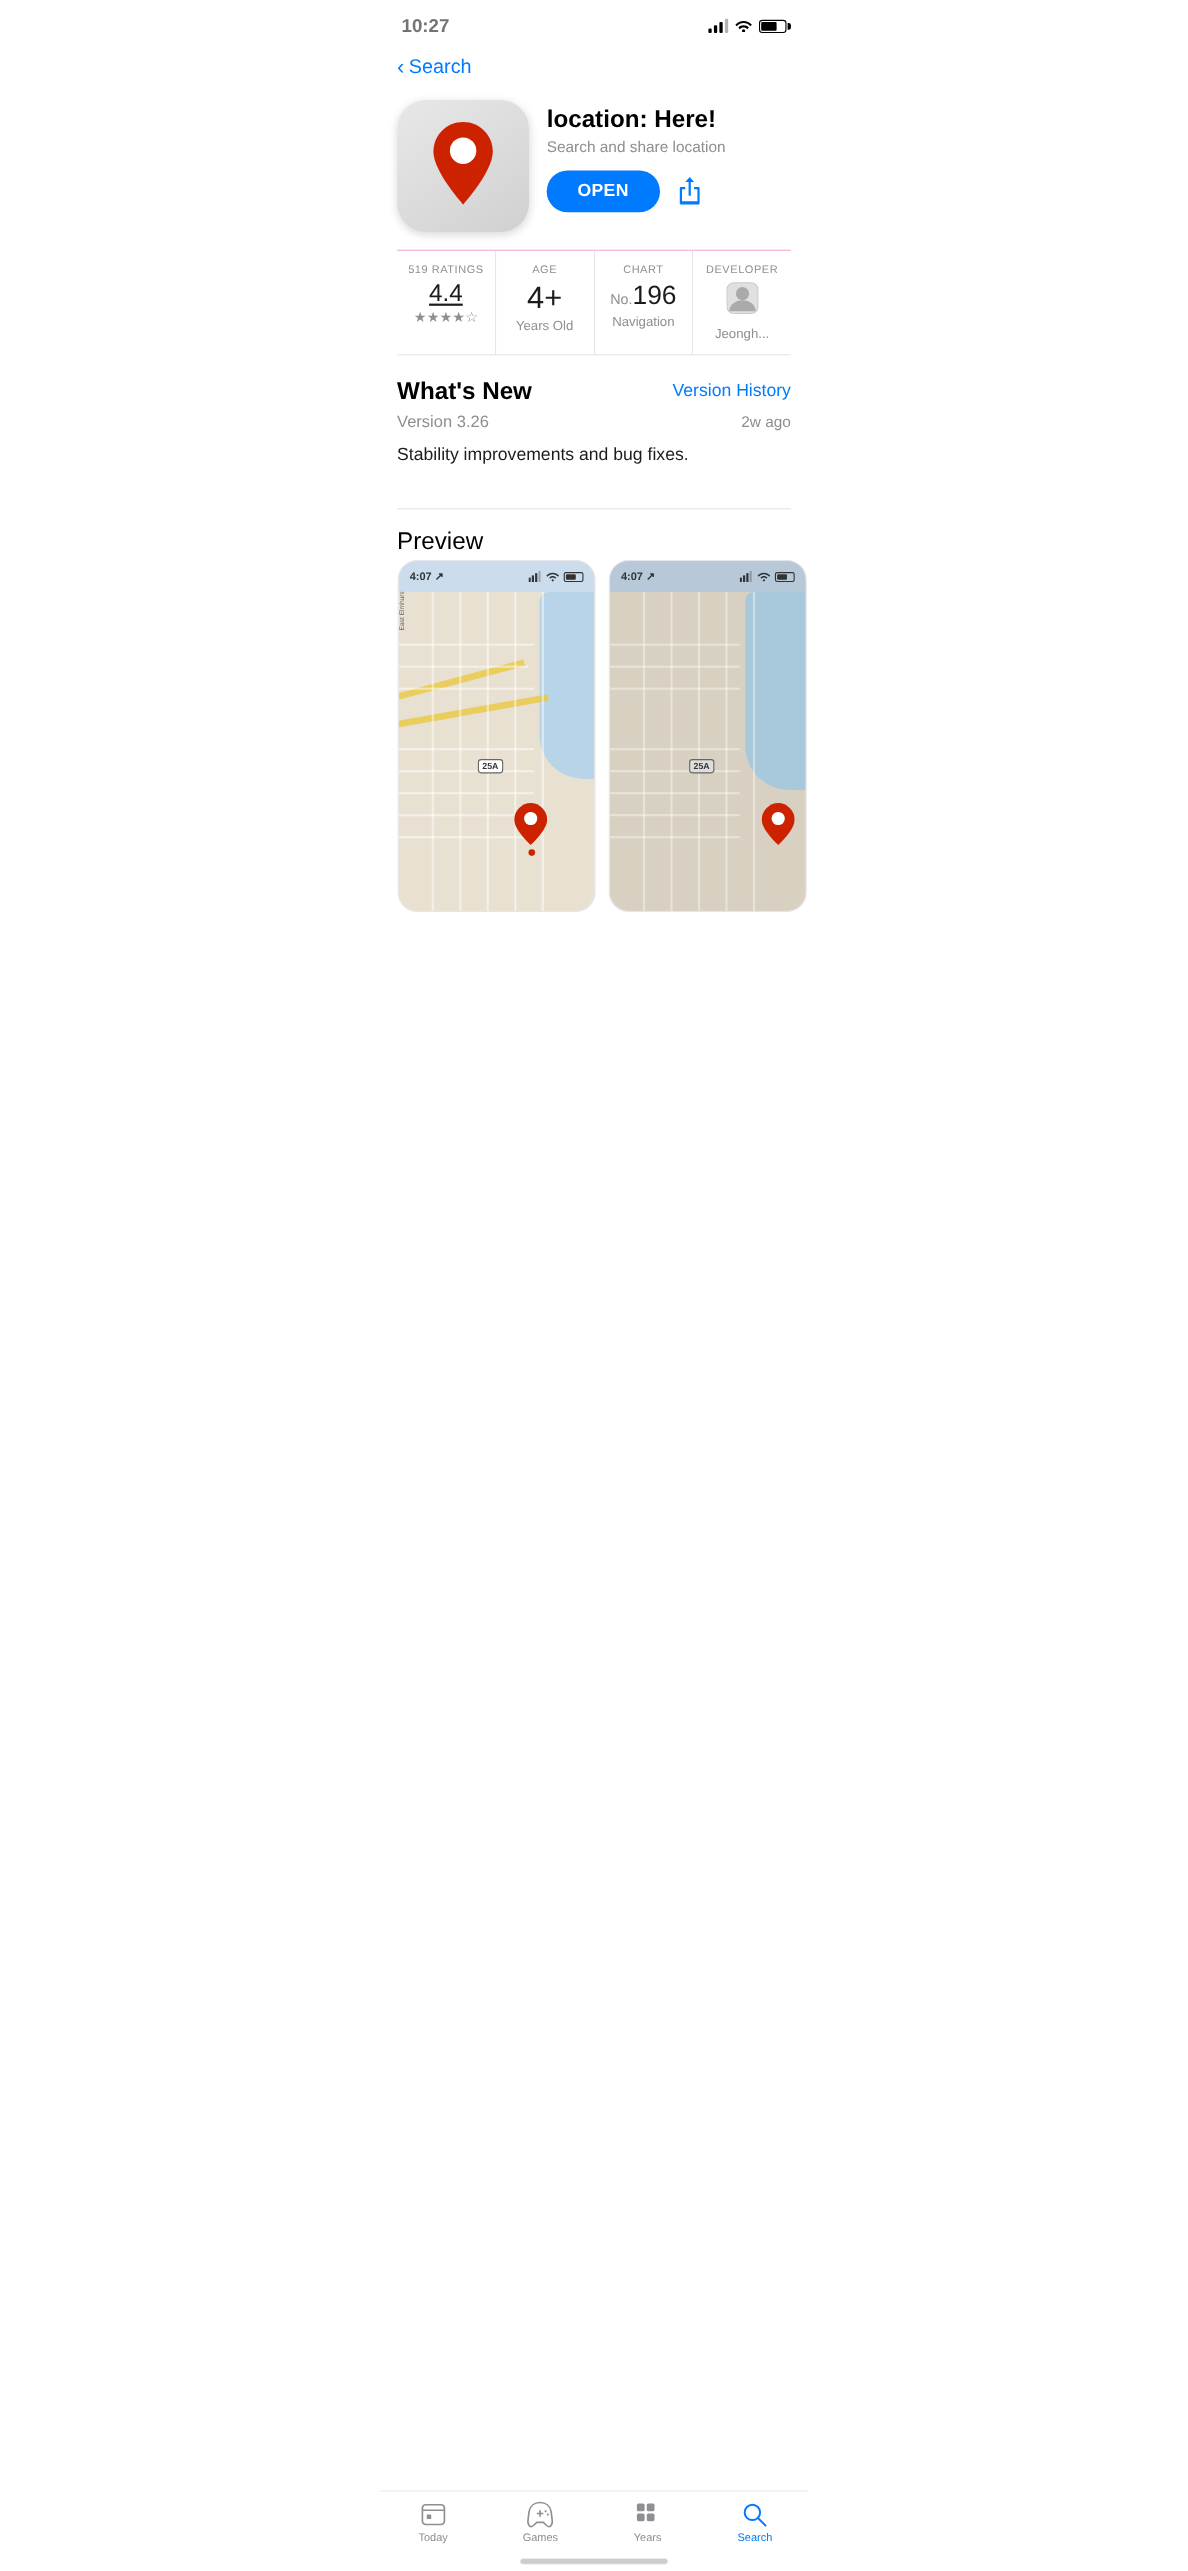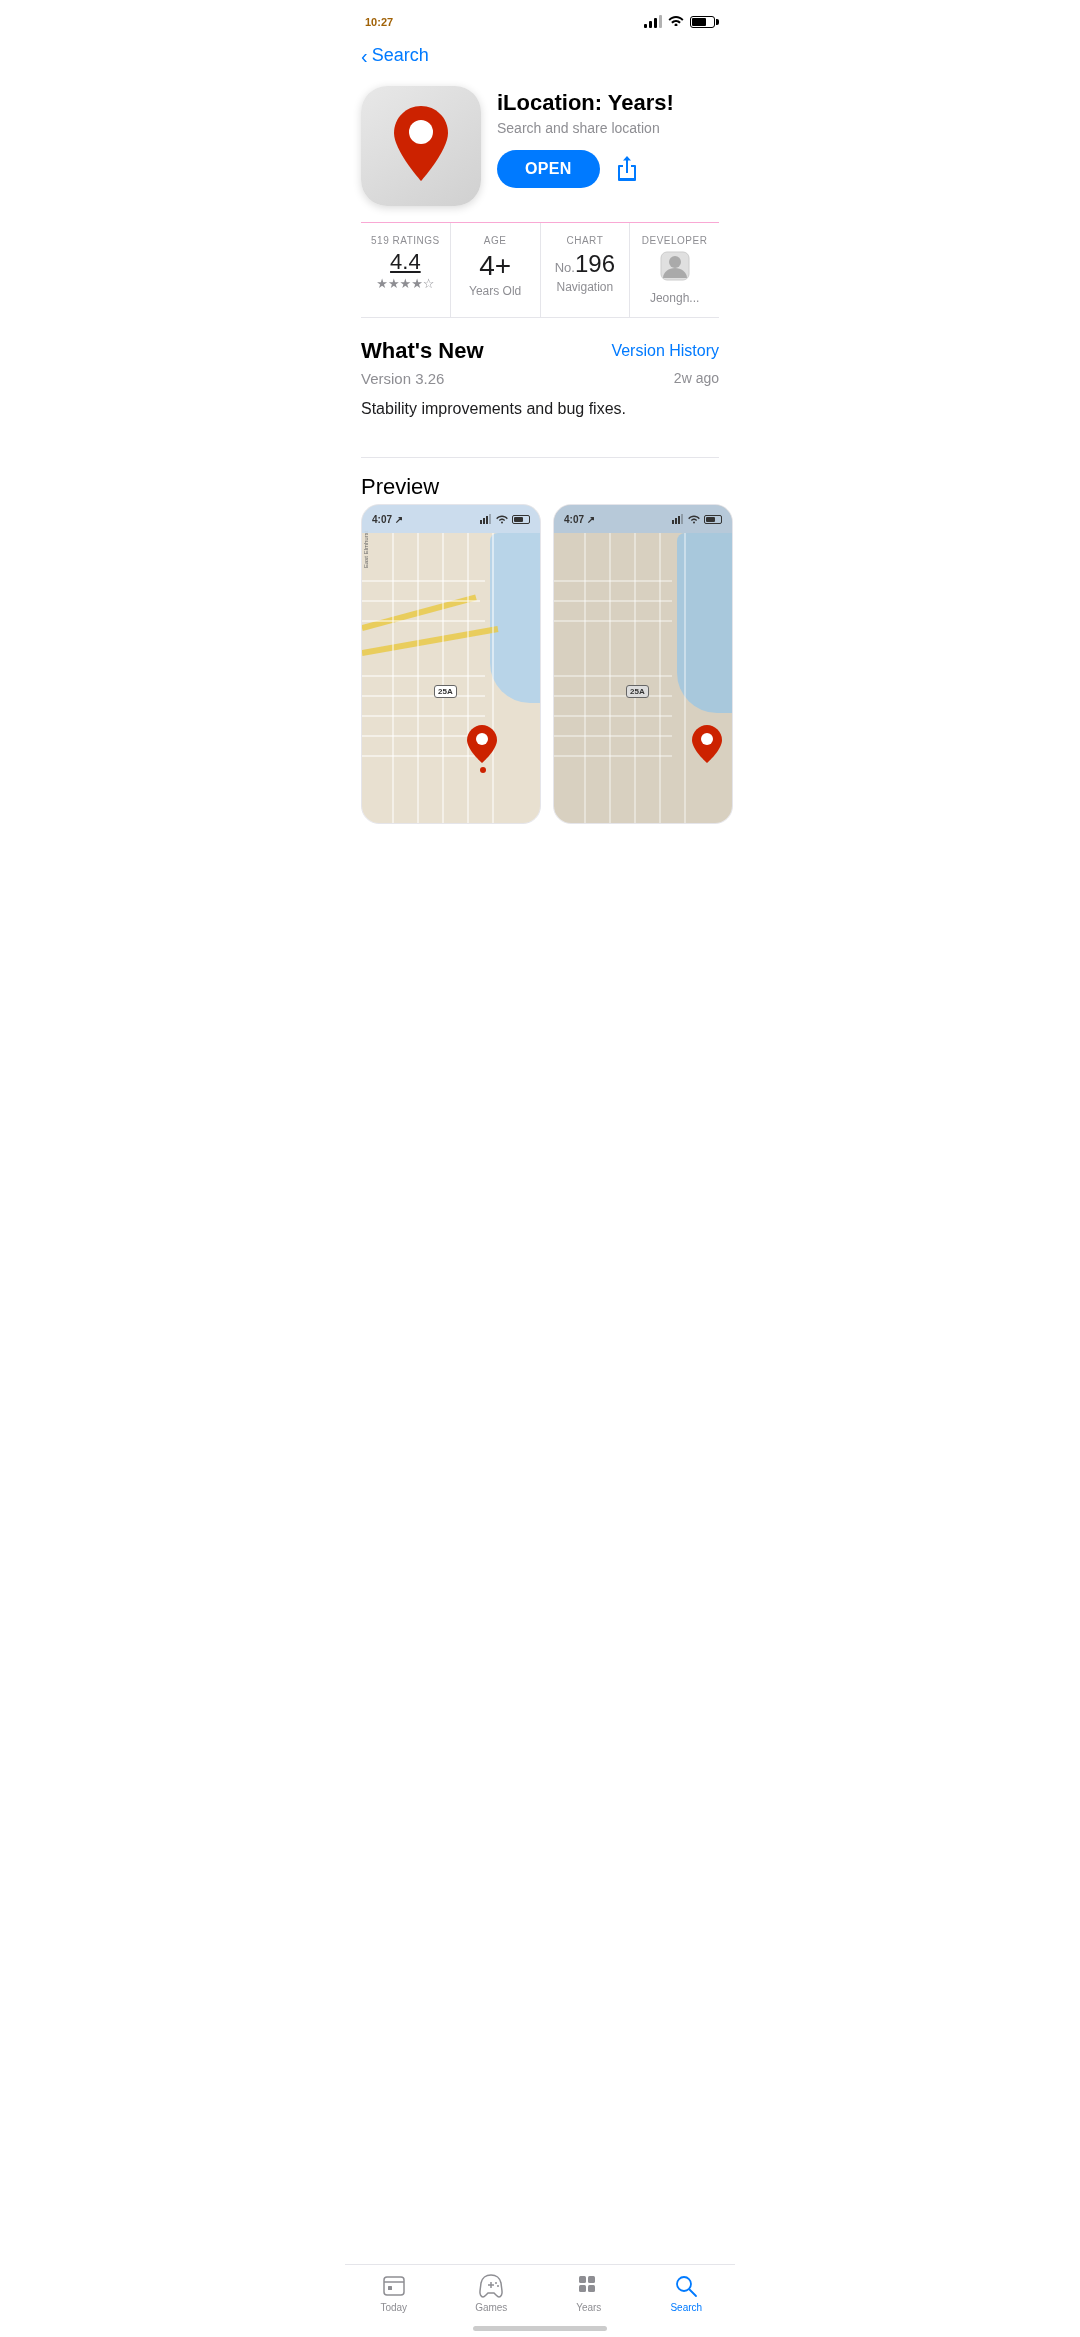--- a/index.html
+++ b/index.html
@@ -16,23 +16,23 @@
 
     
     .status-bar {
       display: flex;
       justify-content: space-between;
       align-items: center;
       padding: 14px 20px 8px;
       background: #fff;
     }
     .status-time {
-      font-size: 11px;
+      font-size: 17px;
       font-weight: 600;
-      color: #a16207;
+      color: #737373;
     }
     .status-icons {
       display: flex;
       align-items: center;
       gap: 6px;
     }
     .signal-bars {
       display: flex;
       align-items: flex-end;
       gap: 2px;
@@ -449,21 +449,21 @@
 
   <div class="app-header">
     <div class="app-icon-container">
       <svg width="80" height="90" viewBox="0 0 80 90">
 
         <path d="M40 5 C25 5 13 17 13 32 C13 50 40 80 40 80 C40 80 67 50 67 32 C67 17 55 5 40 5Z" fill="#cc2200"></path>
         <circle cx="40" cy="31" r="12" fill="white"></circle>
       </svg>
     </div>
     <div class="app-info">
-      <div class="app-name">iLocation: Years!</div>
+      <div class="app-name">location: Here!</div>
       <div class="app-subtitle">Search and share location</div>
       <div class="app-actions">
         <button class="open-button">OPEN</button>
         <button class="share-button">
           <svg width="22" height="26" viewBox="0 0 22 26">
             <path d="M11 0L7 4.5h3V17h2V4.5h3L11 0z" fill="#007AFF"></path>
             <path d="M2 10v14a1 1 0 001 1h16a1 1 0 001-1V10a1 1 0 00-1-1h-4v2h3v11H4V11h3V9H3a1 1 0 00-1 1z" fill="#007AFF"></path>
           </svg>
         </button>
       </div>

